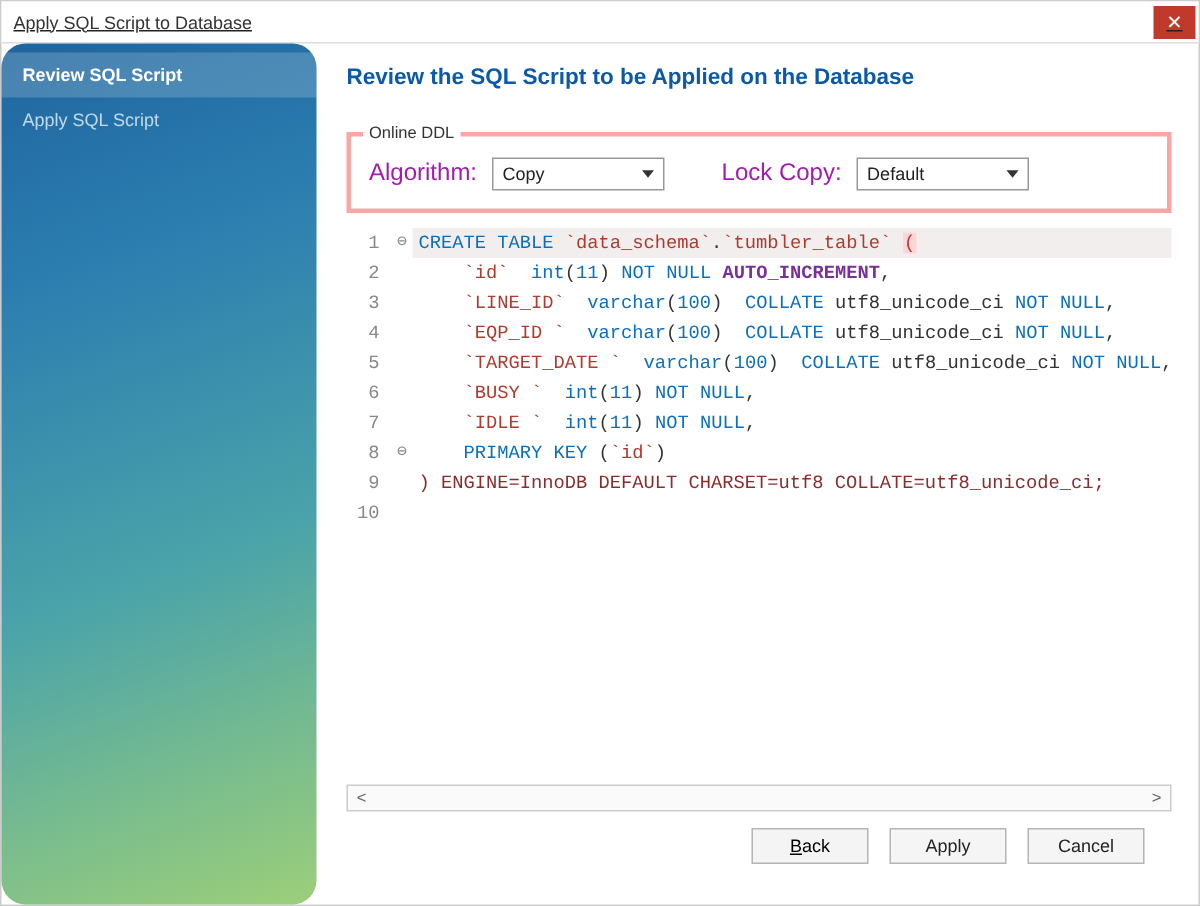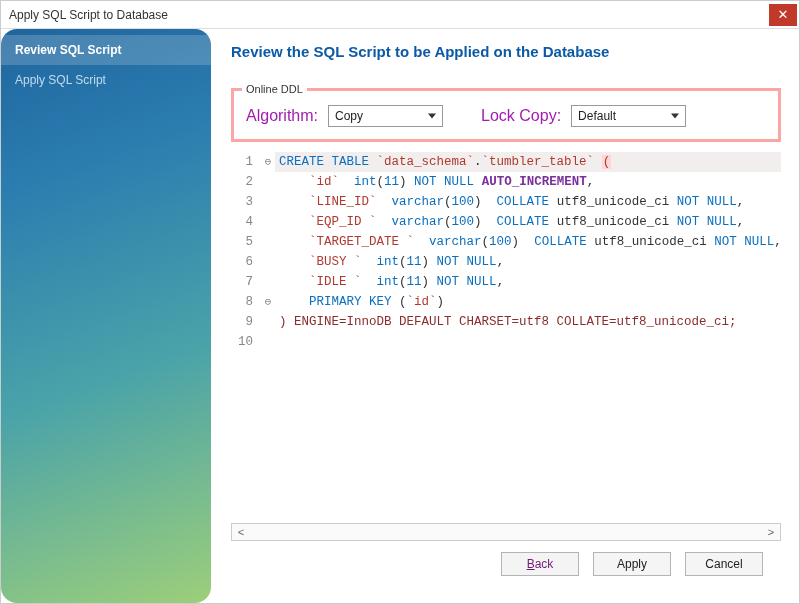--- a/index.html
+++ b/index.html
@@ -1,20 +1,20 @@
 <!DOCTYPE html>
 <html><head>
 <meta charset="utf-8">
 <style>
   * { box-sizing: border-box; margin: 0; padding: 0; }
   html, body { width: 800px; height: 604px; font-family: "Segoe UI", Tahoma, sans-serif; font-size: 12px; color: #222; background: #fff; overflow: hidden; }
 
   .window { width: 800px; height: 604px; border: 1px solid #ccc; display: flex; flex-direction: column; }
 
-  .titlebar { height: 28px; display: flex; align-items: center; justify-content: space-between; padding: 0 0 0 8px; border-bottom: 1px solid #ddd; background: #fff; }
+  .titlebar { height: 28px; display: flex; align-items: center; justify-content: space-between; padding: 0 0 0 8px; border-bottom: 1px solid #ddd; background: #fff; text-decoration: underline; }
   .titlebar .title { font-size: 12px; color: #333; }
   .closebtn { width: 28px; height: 22px; background: #c0392b; color: #fff; display: flex; align-items: center; justify-content: center; font-size: 13px; cursor: pointer; margin-right: 2px; }
 
   .body { flex: 1; display: flex; min-height: 0; }
 
   .sidebar {
     width: 210px;
     background: linear-gradient(160deg, #1f659e 0%, #2b7db0 25%, #4aa3a9 60%, #9dcf7a 100%);
     color: #cfe5f4;
     padding-top: 6px;
@@ -47,21 +47,21 @@
   .t-num  { color: #0b6fbf; }
   .t-str  { color: #333; }
   .t-par  { color: #b03a2e; background: #ffd5d5; padding: 0 1px; }
   .t-eng  { color: #8b2d2d; }
 
   .hscroll { margin-top: auto; height: 18px; border: 1px solid #ccc; display: flex; align-items: center; justify-content: space-between; padding: 0 4px; color: #666; background: #fafafa; }
   .hscroll .arrow { width: 10px; text-align: center; cursor: pointer; font-size: 11px; }
 
   .footer { height: 46px; display: flex; align-items: center; justify-content: flex-end; gap: 14px; padding: 0 18px; }
   .btn { min-width: 78px; height: 24px; border: 1px solid #b5b5b5; background: #f5f5f5; font-size: 12px; display: inline-flex; align-items: center; justify-content: center; cursor: pointer; }
-  .btn.disabled { color: #701a75; background: #f4f4f4; cursor: default; }
+  .btn.disabled { color: #000000; background: #f4f4f4; cursor: default; }
   .btn .ul { text-decoration: underline; }
 </style>
 </head>
 <body>
 
 <div class="window">
 
   <div class="titlebar">
     <span class="title">Apply SQL Script to Database</span>
     <div class="closebtn">

